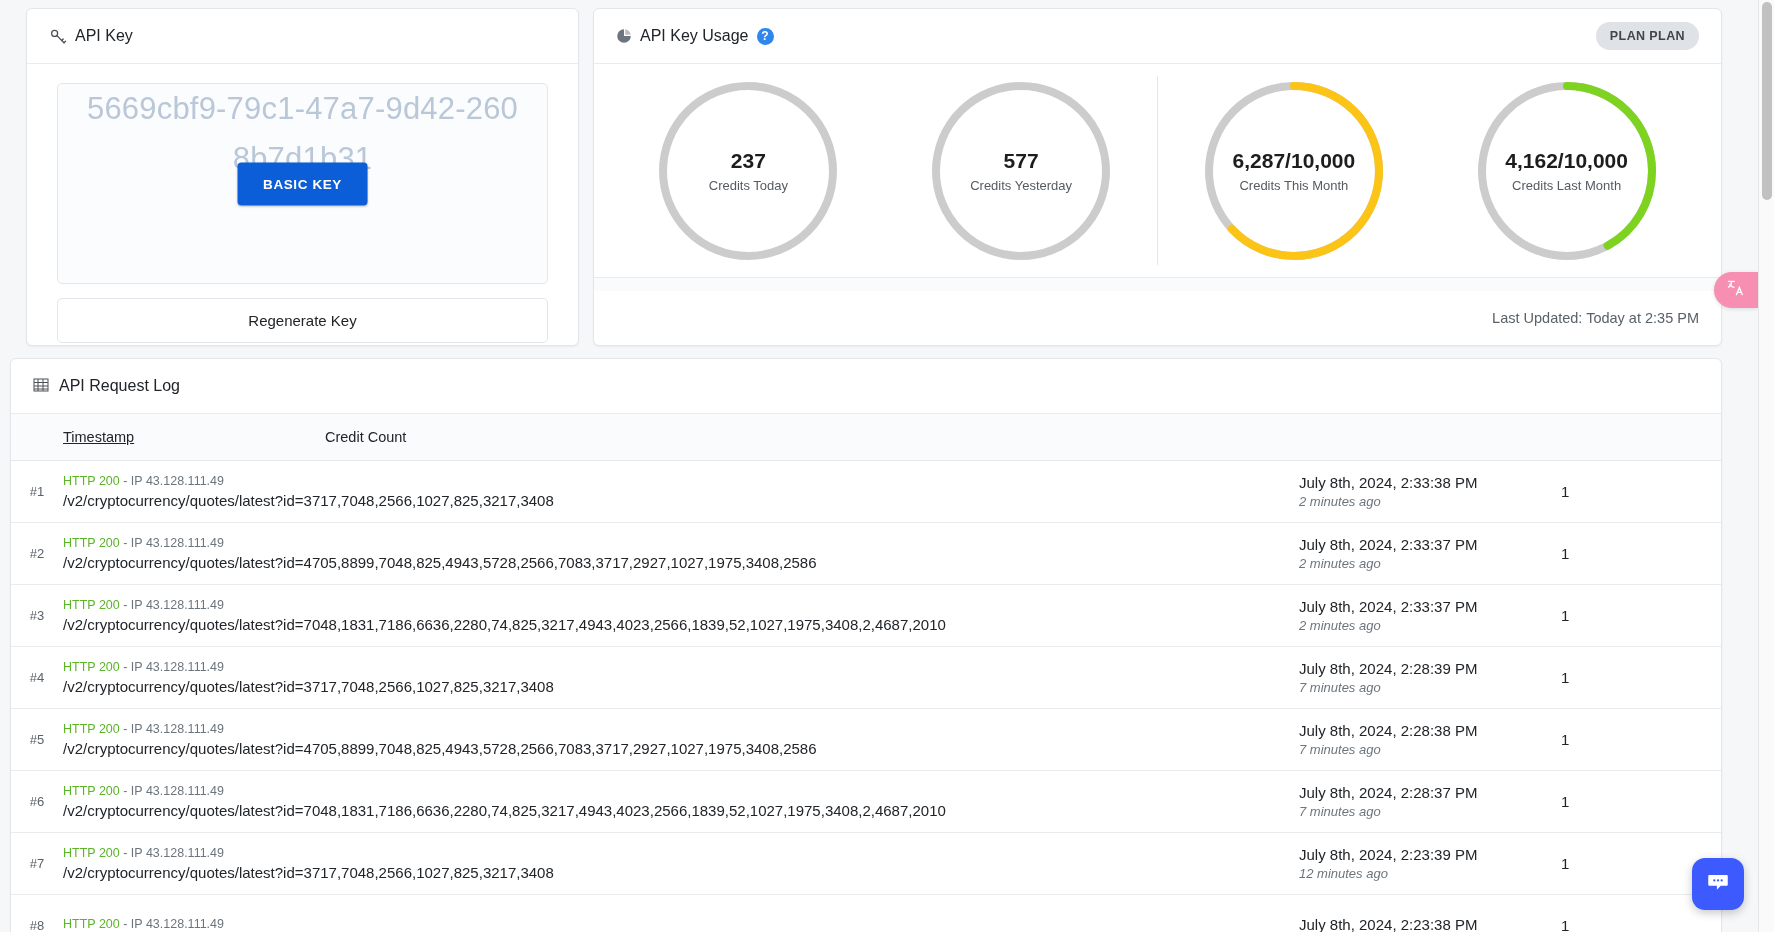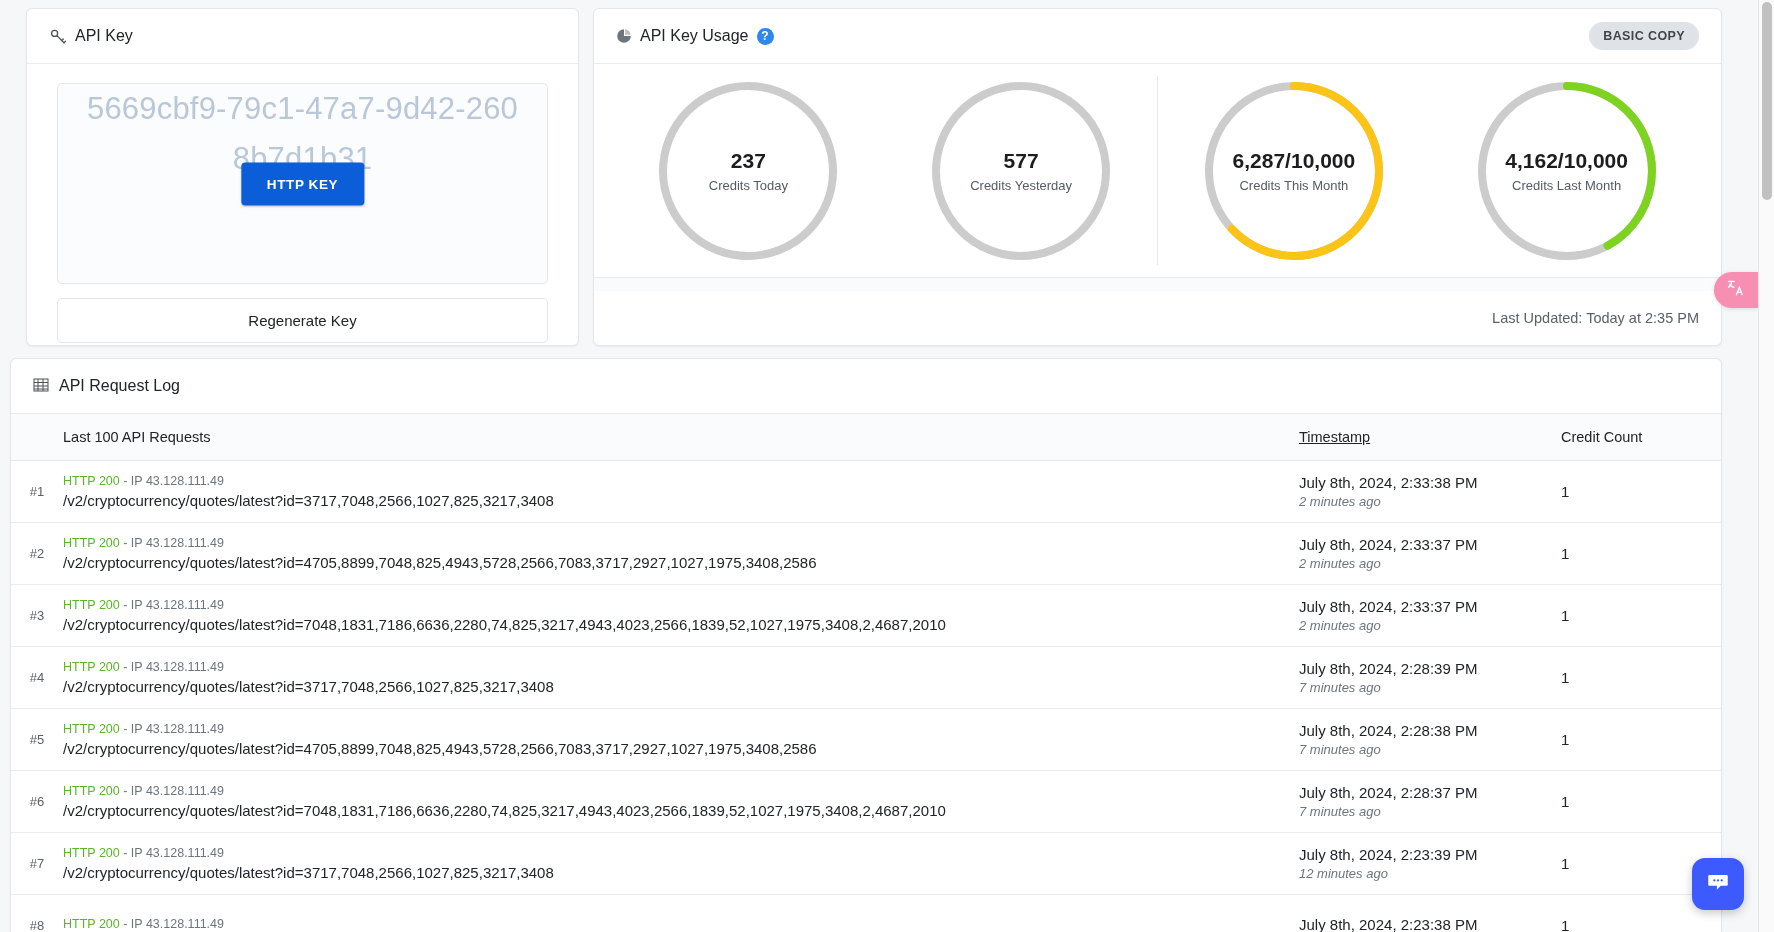--- a/index.html
+++ b/index.html
@@ -243,39 +243,39 @@
               <path d="M17 18 L19 16"></path>
               <path d="M20 21 L22 19"></path>
             </svg>
           </span>
           <span>API Key</span>
         </div>
       </div>
       <div class="apikey-body">
         <div class="key-box">
           <div class="key-text">5669cbf9-79c1-47a7-9d42-2608b7d1b31</div>
-          <button class="copy-key-btn">HTTP KEY</button>
+          <button class="copy-key-btn">BASIC KEY</button>
         </div>
         <button class="regen-btn">Regenerate Key</button>
       </div>
     </div>
 
     <div class="card usage-card">
       <div class="card-head usage-head">
         <div class="card-head-title">
           <span class="pie-icon">
             <svg width="16" height="16" viewBox="0 0 16 16">
               <path d="M8 1.2 A6.8 6.8 0 1 0 14.8 8 L8 8 Z" fill="#6c757d"></path>
               <path d="M9.2 1.3 A6.8 6.8 0 0 1 14.7 6.8 L9.2 6.8 Z" fill="#b9bec4"></path>
             </svg>
           </span>
           <span>API Key Usage</span>
           <span class="help-badge">?</span>
         </div>
-        <div class="plan-badge">BASIC COPY</div>
+        <div class="plan-badge">PLAN PLAN</div>
       </div>
 
       <div class="donuts">
         <div class="donut-cell">
           <div class="donut">
             <svg width="188" height="188" viewBox="0 0 188 188">
               <circle cx="94" cy="94" r="85" fill="none" stroke="#cccccc" stroke-width="8"></circle>
               <circle class="arc" cx="94" cy="94" r="85" fill="none" stroke="#cccccc" stroke-width="8" stroke-linecap="round" transform="rotate(-90 94 94)" stroke-opacity="0"></circle>
             </svg>
             <div class="donut-label">
@@ -338,21 +338,20 @@
             <rect x="1" y="2" width="14" height="12"></rect>
             <path d="M1 5.5h14M1 9h14M1 12h14M5 2v12M10 2v12"></path>
           </svg>
         </span>
         <span>API Request Log</span>
       </div>
     </div>
 
     <div class="log-subhead">
       <div class="c-num"></div>
-      <div class="c-req">Last 100 API Requests</div>
       <div class="c-time">
         <span class="sort-link">Timestamp</span>
       </div>
       <div class="c-cred">Credit Count</div>
     </div>
 
     <div id="log-rows">
         <div class="log-row">
           <div class="c-num">#1</div>
           <div class="c-req">

